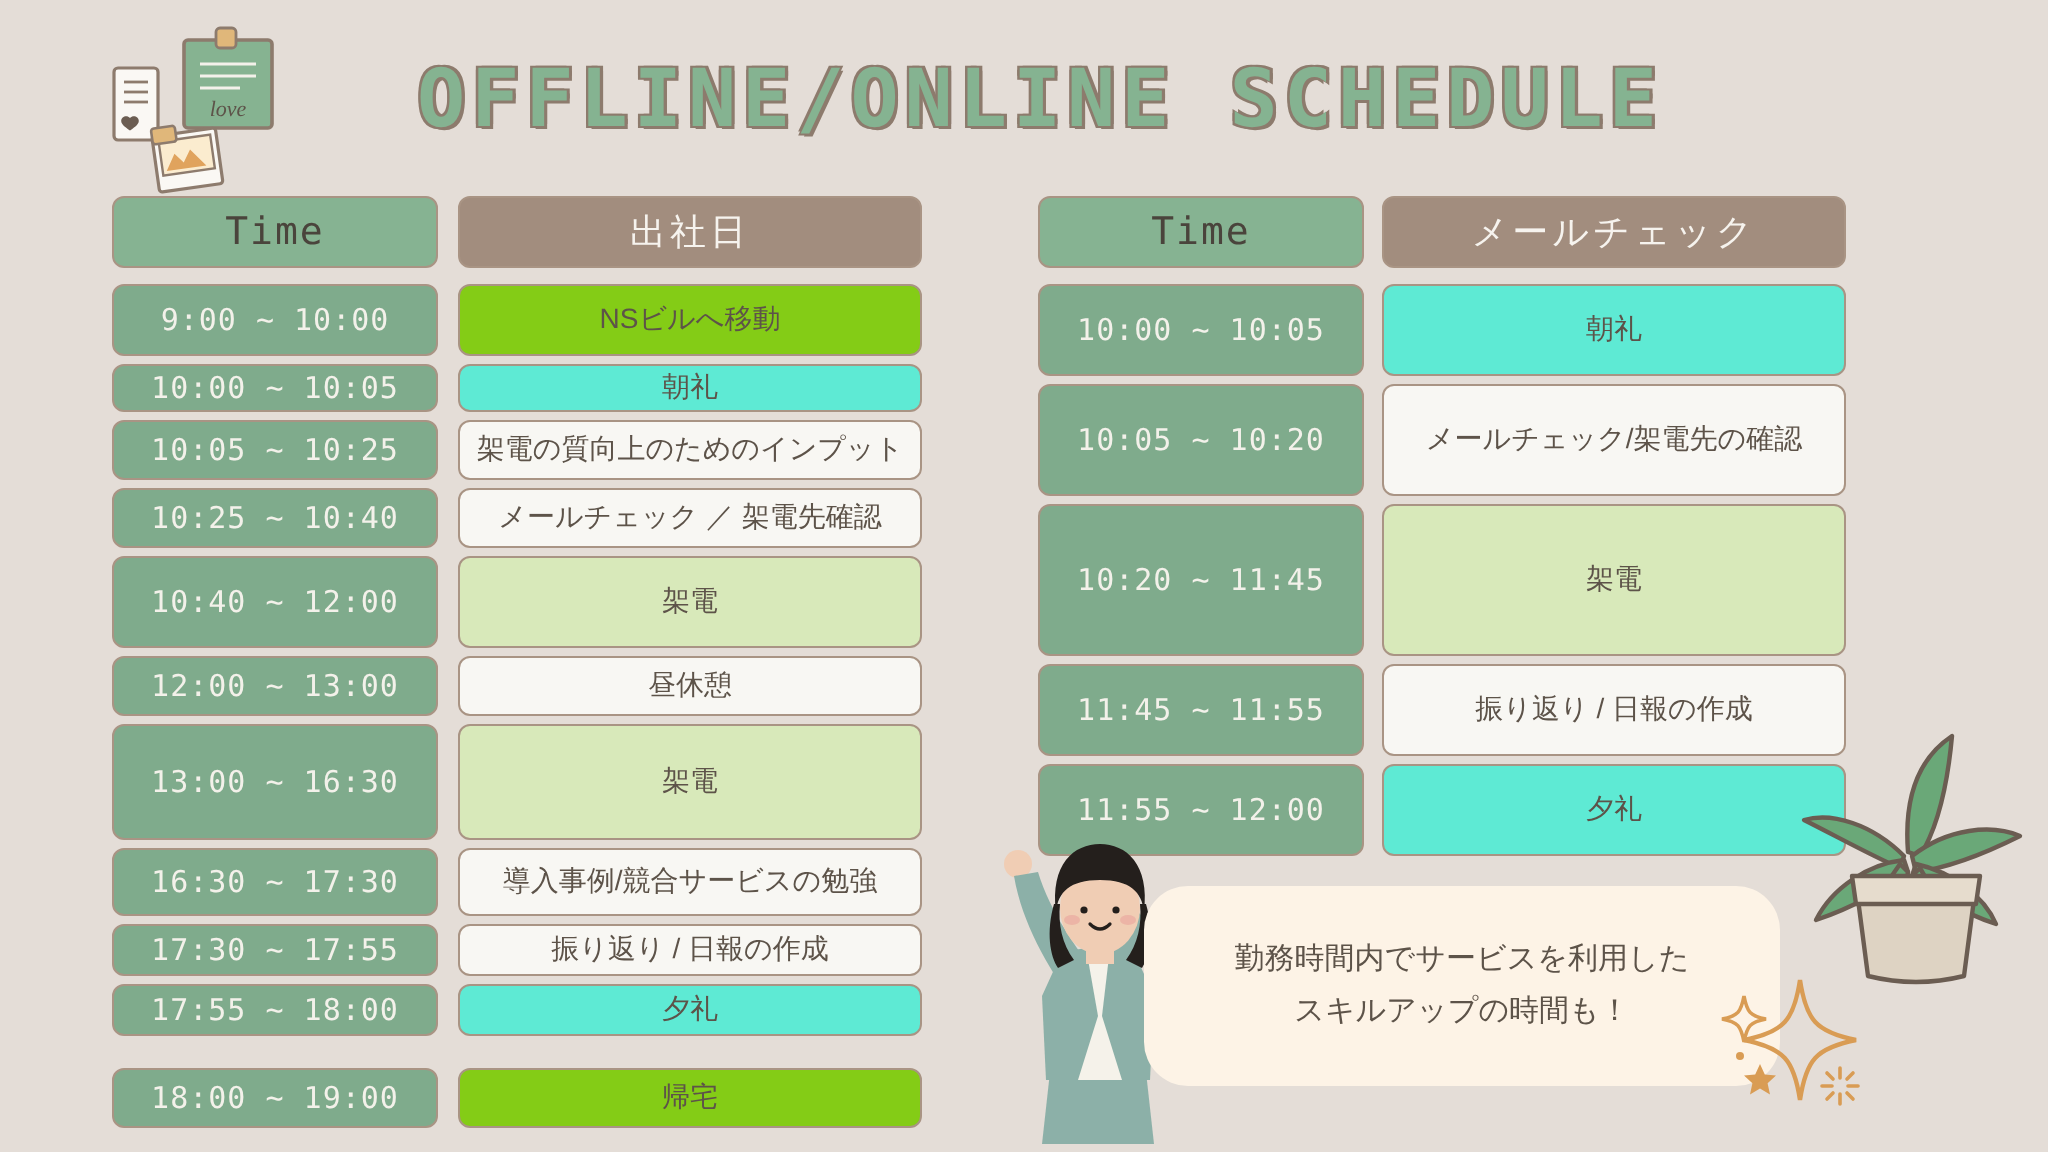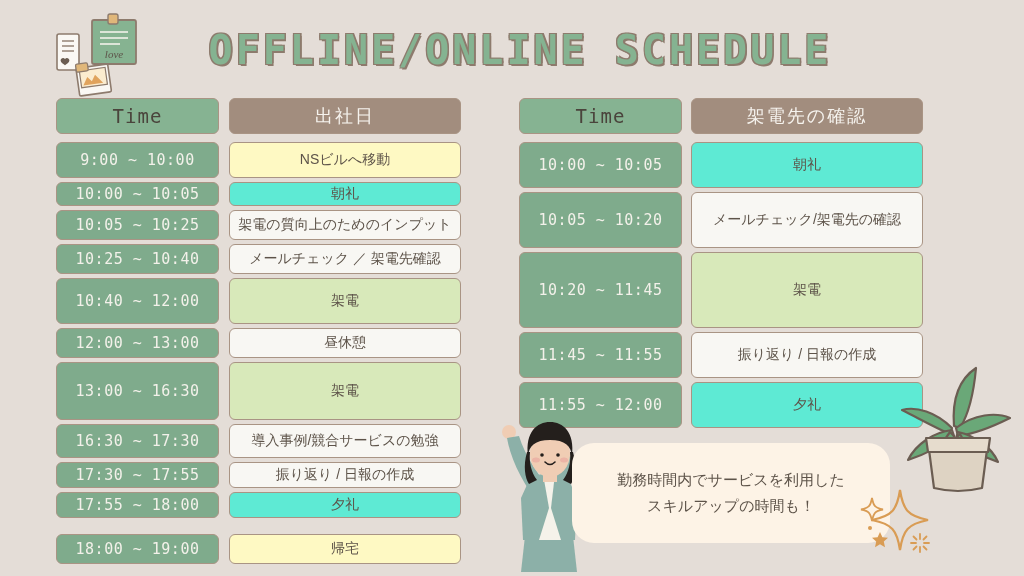--- a/index.html
+++ b/index.html
@@ -49,21 +49,21 @@
     background:#86b392;color:#4a443c;
     font-family:"DejaVu Sans Mono","Liberation Mono",monospace;
     font-size:19px;letter-spacing:1px;
   }
   .task-head{
     background:#a28d7e;color:#f6f3ee;
     font-size:18px;letter-spacing:2px;
   }
   .task{color:#5d5349;font-size:14px;padding:0 4px;line-height:1.25;}
   .bg-white{background:#f8f7f3;}
-  .bg-grey{background:#fef9c3;}
+  .bg-grey{background:#84cc16;}
   .bg-cream{background:#5eead4;}
   .bg-green{background:#d8e9ba;}
 
   
   .bubble{
     position:absolute;left:572px;top:443px;width:318px;height:100px;
     background:#fdf3e6;border-radius:22px;
     display:flex;align-items:center;justify-content:center;
   }
   .bubble p{
@@ -167,21 +167,21 @@
         <div class="cell time" style="width: 163px; height: 30px;">18:00 ~ 19:00</div>
         <div style="width: 10px;"></div>
         <div class="cell task bg-grey" style="width: 232px; height: 30px;">帰宅</div>
       </div>
     </div>
 
   <div class="table" id="online-table" style="left: 519px; top: 98px; width: 404px;">
       <div class="row" style="top: 0px;">
         <div class="cell hcell time-head" style="width: 163px;">Time</div>
         <div style="width: 9px;"></div>
-        <div class="cell hcell task-head" style="width: 232px;">架電先の確認</div>
+        <div class="cell hcell task-head" style="width: 232px;">メールチェック</div>
       </div>
       <div class="row" style="top: 44px;">
         <div class="cell time" style="width: 163px; height: 46px;">10:00 ~ 10:05</div>
         <div style="width: 9px;"></div>
         <div class="cell task bg-cream" style="width: 232px; height: 46px;">朝礼</div>
       </div>
       <div class="row" style="top: 94px;">
         <div class="cell time" style="width: 163px; height: 56px;">10:05 ~ 10:20</div>
         <div style="width: 9px;"></div>
         <div class="cell task bg-white" style="width: 232px; height: 56px;">メールチェック/架電先の確認</div>

